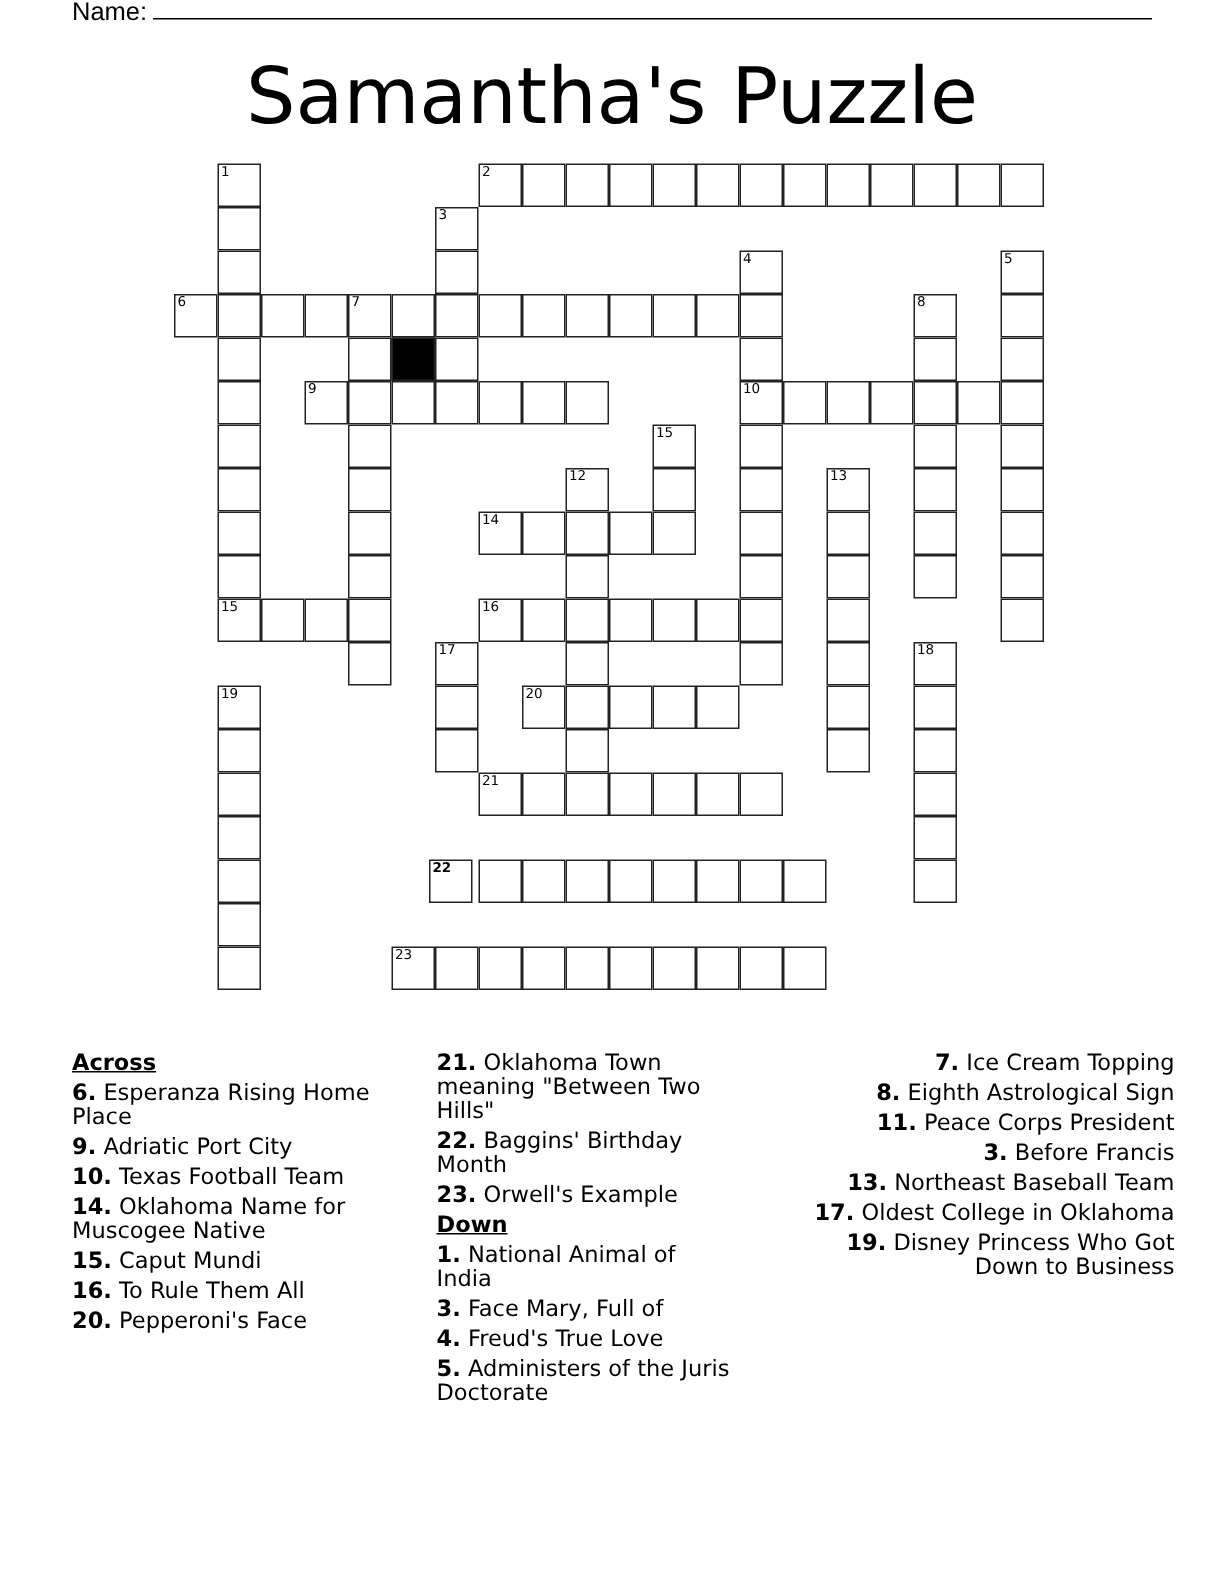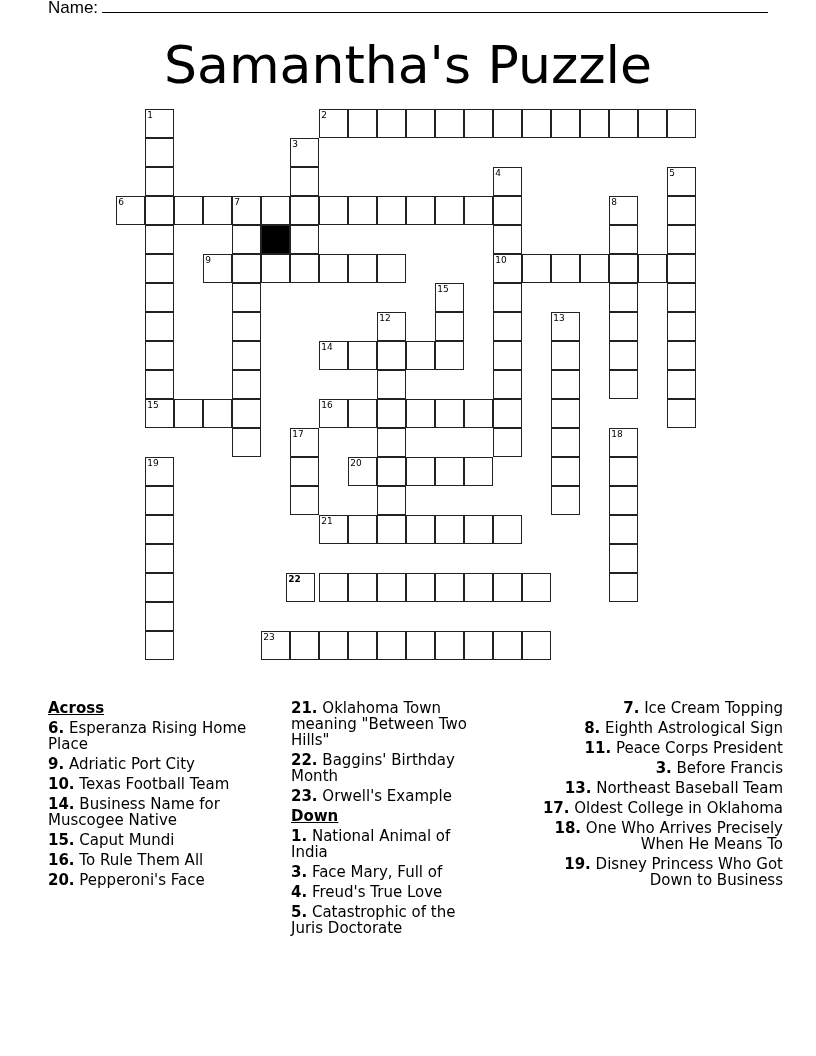--- a/index.html
+++ b/index.html
@@ -232,39 +232,38 @@
     <div class="cell" style="left: 377px; top: 522px;"></div>
     <div class="cell" style="left: 406px; top: 522px;"></div>
     <div class="cell black" style="left: 145px; top: 116px;"></div>
   </div>
 
 <div class="clues col1">
   <div class="head">Across</div>
   <div class="clue"><b>6.</b> <span>Esperanza Rising Home Place</span></div>
   <div class="clue"><b>9.</b> <span>Adriatic Port City</span></div>
   <div class="clue"><b>10.</b> <span>Texas Football Team</span></div>
-  <div class="clue"><b>14.</b> <span>Business Name for Muscogee Native</span></div>
+  <div class="clue"><b>14.</b> <span>Oklahoma Name for Muscogee Native</span></div>
   <div class="clue"><b>15.</b> <span>Caput Mundi</span></div>
   <div class="clue"><b>16.</b> <span>To Rule Them All</span></div>
   <div class="clue"><b>20.</b> <span>Pepperoni's Face</span></div>
 </div>
 
 <div class="clues col2">
   <div class="clue"><b>21.</b> <span>Oklahoma Town meaning "Between Two Hills"</span></div>
   <div class="clue"><b>22.</b> <span>Baggins' Birthday Month</span></div>
   <div class="clue"><b>23.</b> <span>Orwell's Example</span></div>
   <div class="head">Down</div>
   <div class="clue"><b>1.</b> <span>National Animal of India</span></div>
   <div class="clue"><b>3.</b> <span>Face Mary, Full of</span></div>
   <div class="clue"><b>4.</b> <span>Freud's True Love</span></div>
-  <div class="clue"><b>5.</b> <span>Catastrophic of the Juris Doctorate</span></div>
+  <div class="clue"><b>5.</b> <span>Administers of the Juris Doctorate</span></div>
 </div>
 
 <div class="clues col3">
   <div class="clue"><b>7.</b> <span>Ice Cream Topping</span></div>
   <div class="clue"><b>8.</b> <span>Eighth Astrological Sign</span></div>
   <div class="clue"><b>11.</b> <span>Peace Corps President</span></div>
   <div class="clue"><b>3.</b> <span>Before Francis</span></div>
   <div class="clue"><b>13.</b> <span>Northeast Baseball Team</span></div>
   <div class="clue"><b>17.</b> <span>Oldest College in Oklahoma</span></div>
-  <div class="clue"><b>18.</b> <span>One Who Arrives Precisely When He Means To</span></div>
   <div class="clue"><b>19.</b> <span>Disney Princess Who Got Down to Business</span></div>
 </div>
 
 </body></html>

